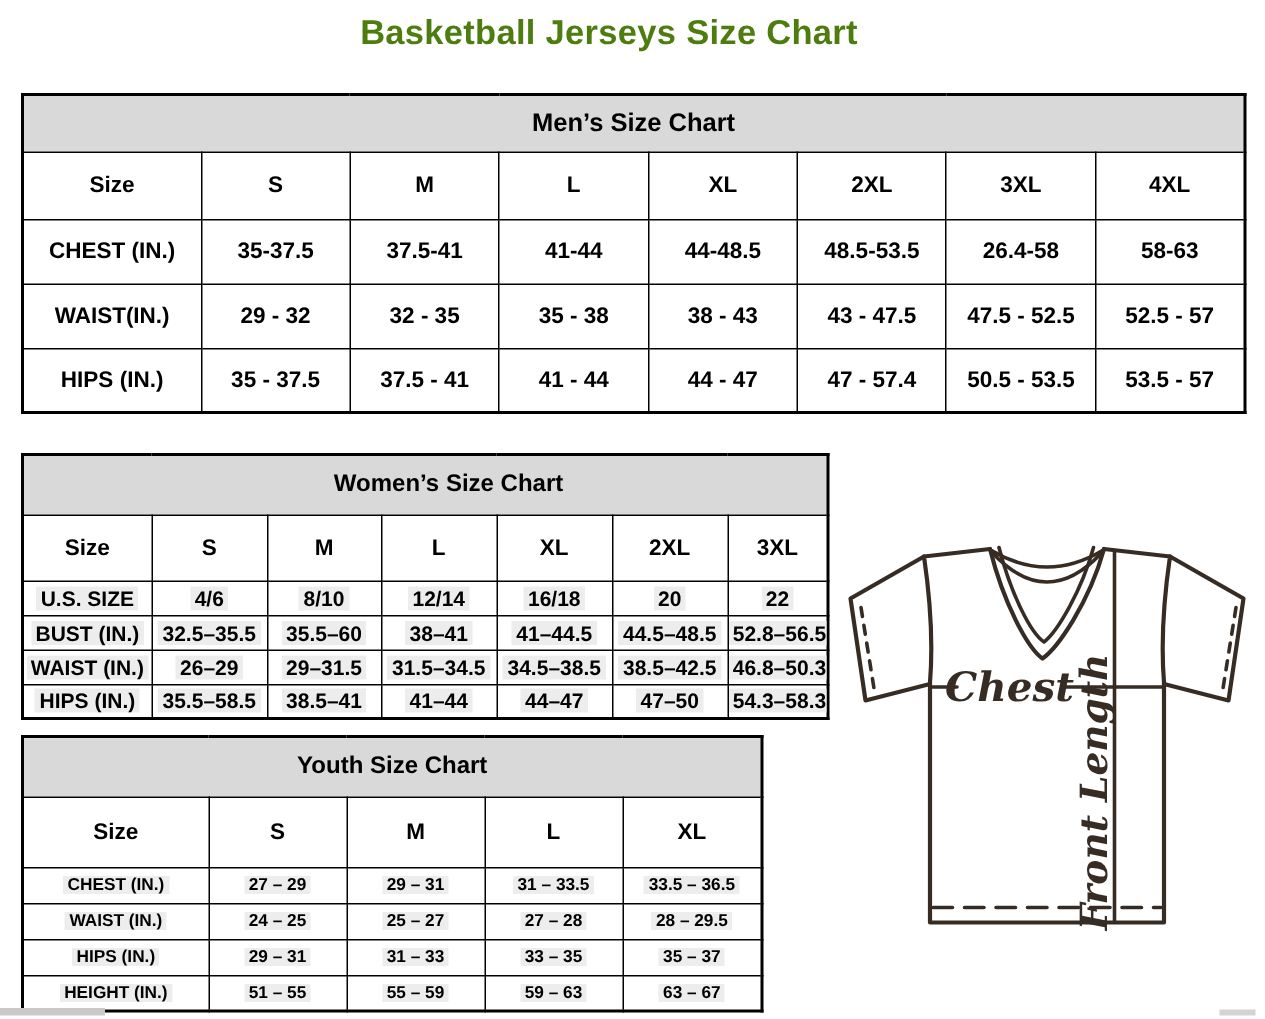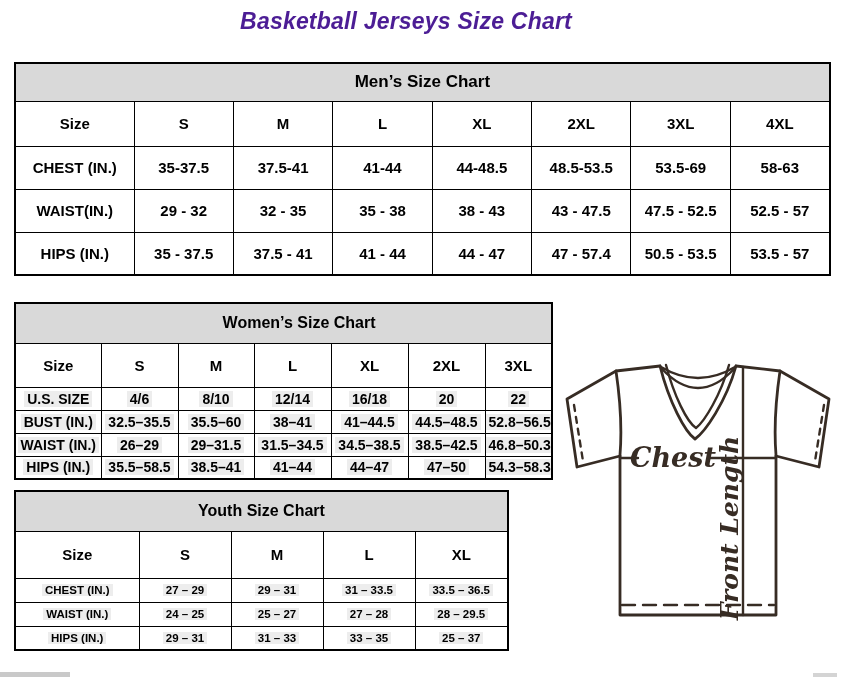--- a/index.html
+++ b/index.html
@@ -5,23 +5,22 @@
   * { margin:0; padding:0; box-sizing:border-box; }
   html,body { background:#ffffff; }
   body {
     width:843px; height:679px; overflow:hidden;
     font-family:"Liberation Sans", sans-serif; color:#000;
   }
   .page { position:relative; width:843px; height:679px; background:#fff; }
 
   .title {
     position:absolute; top:8px; left:0; width:812px;
-    text-align:center; font-size:23px; font-weight:700; color:#4c1d95;
+    text-align:center; font-size:23px; font-weight:700; color:#4d7c0f;
     letter-spacing:0.2px;
-    font-style:italic;
   }
 
   table.tbl {
     position:absolute; border-collapse:collapse; table-layout:fixed;
     background:#fff; border:2px solid #000;
   }
   table.tbl td {
     border:1.5px solid #000; text-align:center; vertical-align:middle;
     font-weight:700; padding:0; overflow:hidden; white-space:nowrap;
   }
@@ -84,21 +83,21 @@
         <td class="size-cell">3XL</td>
         <td class="size-cell">4XL</td>
       </tr>
       <tr>
         <td class="label-cell">CHEST (IN.)</td>
         <td class="val-cell">35-37.5</td>
         <td class="val-cell">37.5-41</td>
         <td class="val-cell">41-44</td>
         <td class="val-cell">44-48.5</td>
         <td class="val-cell">48.5-53.5</td>
-        <td class="val-cell">53.5-69</td>
+        <td class="val-cell">26.4-58</td>
         <td class="val-cell">58-63</td>
       </tr>
       <tr>
         <td class="label-cell">WAIST(IN.)</td>
         <td class="val-cell">29 - 32</td>
         <td class="val-cell">32 - 35</td>
         <td class="val-cell">35 - 38</td>
         <td class="val-cell">38 - 43</td>
         <td class="val-cell">43 - 47.5</td>
         <td class="val-cell">47.5 - 52.5</td>
@@ -210,21 +209,28 @@
         <td class="val-cell"><span class="hl">24 – 25</span></td>
         <td class="val-cell"><span class="hl">25 – 27</span></td>
         <td class="val-cell"><span class="hl">27 – 28</span></td>
         <td class="val-cell"><span class="hl">28 – 29.5</span></td>
       </tr>
       <tr>
         <td class="label-cell"><span class="hl">HIPS (IN.)</span></td>
         <td class="val-cell"><span class="hl">29 – 31</span></td>
         <td class="val-cell"><span class="hl">31 – 33</span></td>
         <td class="val-cell"><span class="hl">33 – 35</span></td>
-        <td class="val-cell"><span class="hl">25 – 37</span></td>
+        <td class="val-cell"><span class="hl">35 – 37</span></td>
+      </tr>
+      <tr>
+        <td class="label-cell"><span class="hl">HEIGHT (IN.)</span></td>
+        <td class="val-cell"><span class="hl">51 – 55</span></td>
+        <td class="val-cell"><span class="hl">55 – 59</span></td>
+        <td class="val-cell"><span class="hl">59 – 63</span></td>
+        <td class="val-cell"><span class="hl">63 – 67</span></td>
       </tr>
     </tbody>
   </table>
 
   <svg class="jersey" viewBox="0 0 282 262" aria-hidden="true">
     <g fill="none" stroke="#372c24" stroke-linejoin="round" stroke-linecap="round">
 
       <path stroke-width="2.8" d="M102,6 L58,11 C63,45 64,70 62,95 L62,255 L218,255 L218,95 C216,70 217,45 222,11 L178,6"></path>
 
       <path stroke-width="2.8" d="M58,11 L9,39 L19,107 L62,96"></path>

